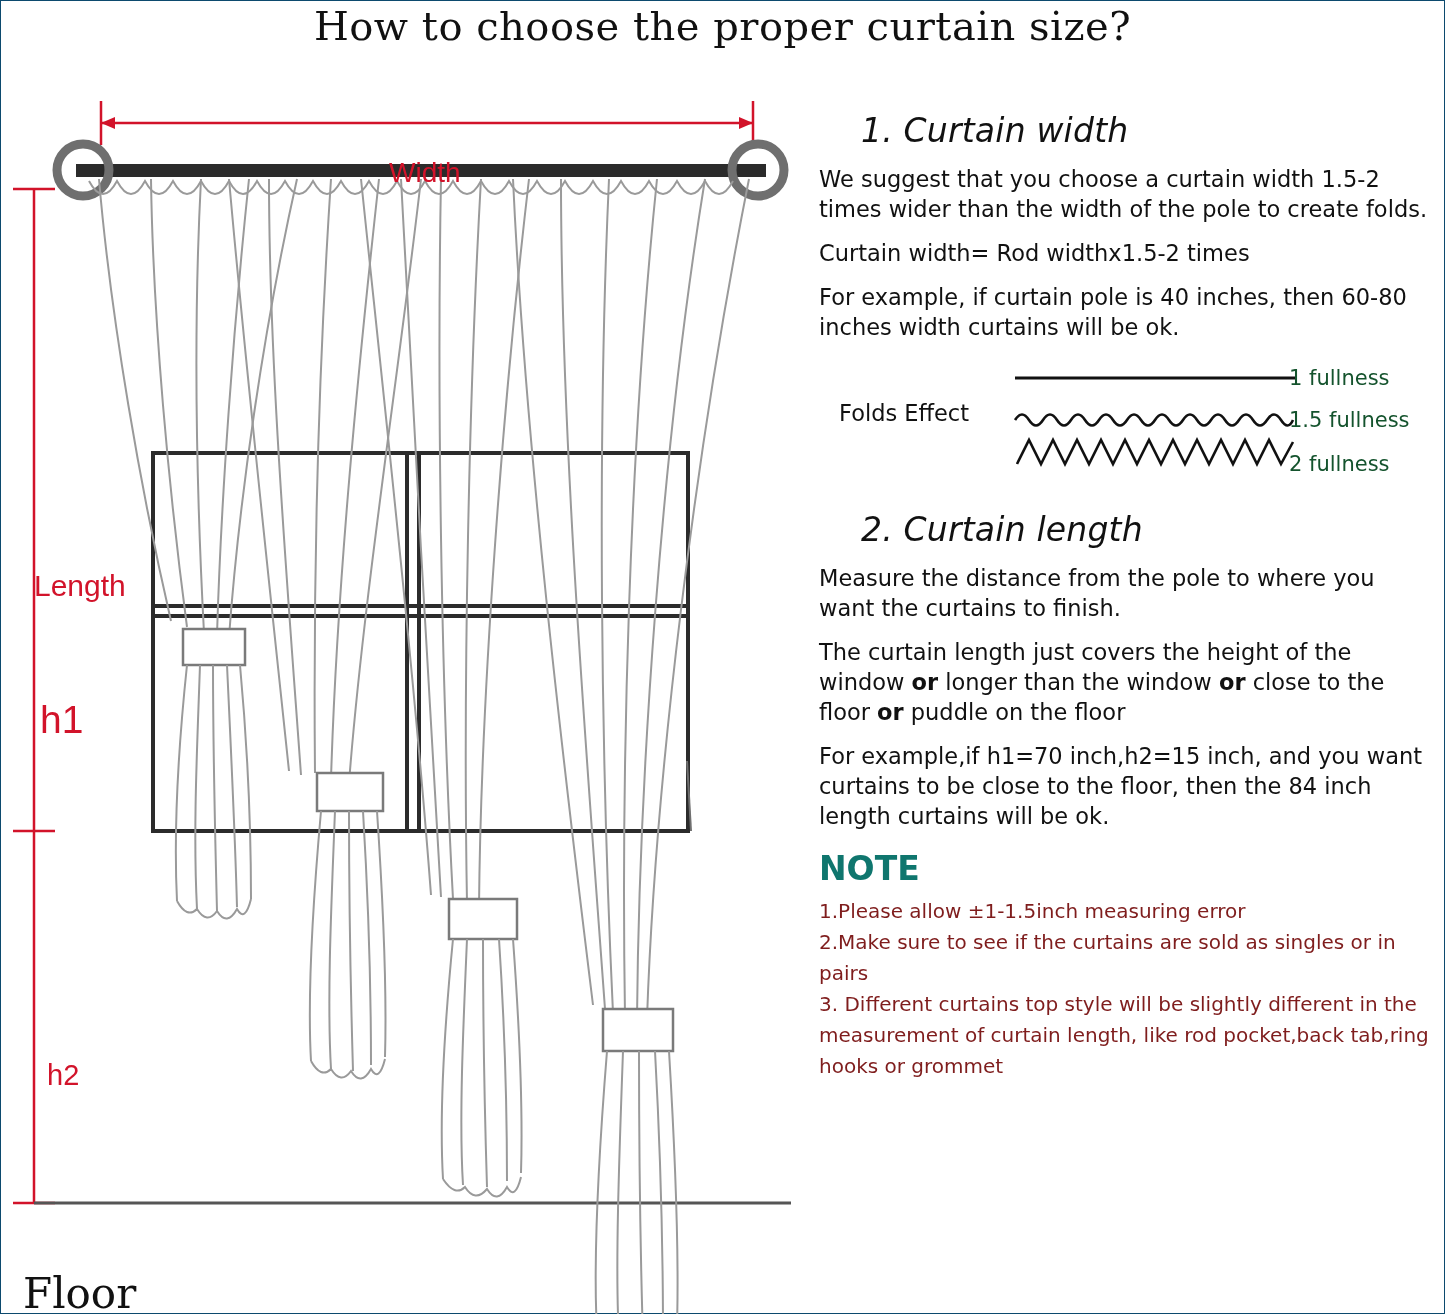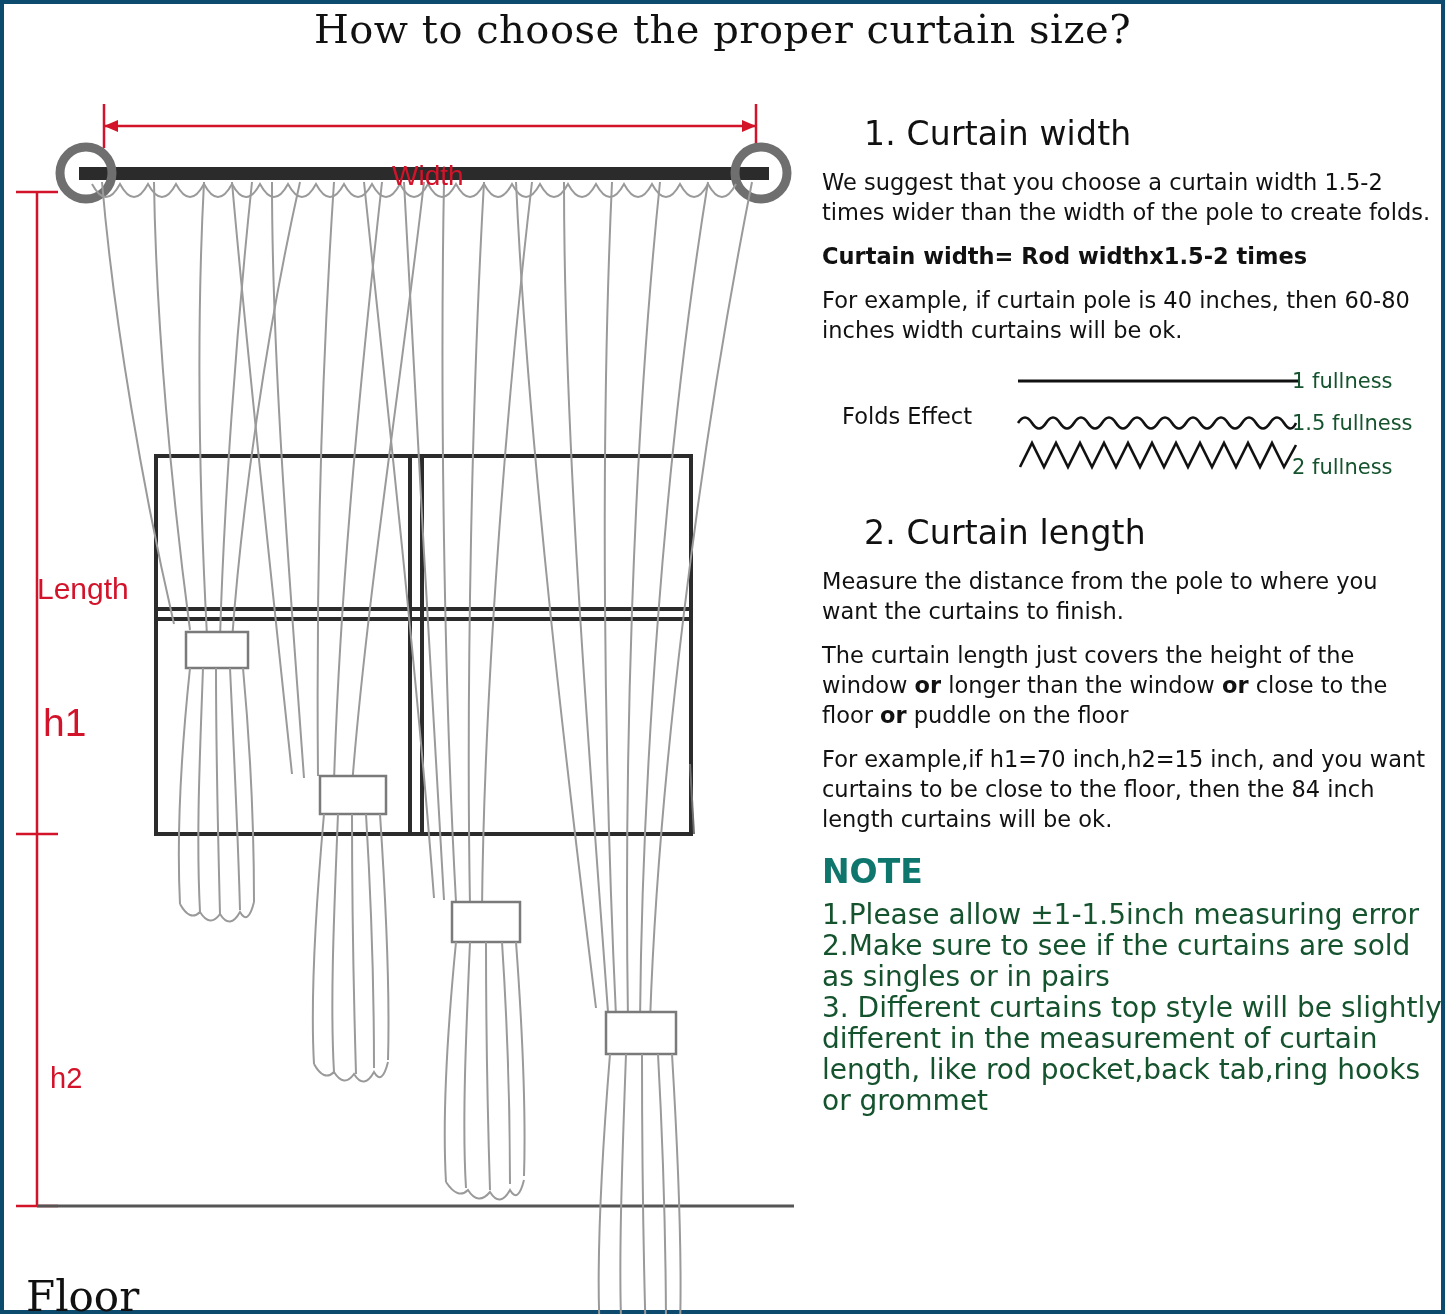--- a/index.html
+++ b/index.html
@@ -11,21 +11,21 @@
     width: 1445px;
     height: 1314px;
     position: relative;
     font-family: "DejaVu Sans", sans-serif;
     color: #111;
     overflow: hidden;
   }
   #page {
     position: absolute;
     inset: 0;
-    border: 4px solid #0c4a6e;
+    border: 1px solid #0c4a6e;
     box-sizing: border-box;
   }
 
   
   .title {
     position: absolute;
     top: 2px;
     left: 0;
     width: 100%;
     text-align: center;
@@ -74,29 +74,29 @@
     width: 620px;
   }
   .h-sec {
     font-size: 33px;
     font-weight: 400;
     color: #111;
     margin: 0 0 14px 0;
     letter-spacing: 0.2px;
     white-space: nowrap;
   }
-  .h-sec.indent { margin-left: 42px; }
+  .h-sec.indent { margin-left: 42px; font-style: italic; }
   .p {
     font-size: 22.5px;
     line-height: 30px;
     color: #111;
     margin: 0 4px 14px 0;
   }
   .p b { font-weight: bold; text-align: center; }
-  .p.bold { font-weight: bold; }
+  .p.bold { font-weight: normal; }
 
   
   .folds {
     position: relative;
     height: 120px;
     margin: 14px 0 6px 0;
   }
   .folds-label {
     position: absolute;
     left: 20px;
@@ -119,23 +119,23 @@
   .fl1 { top: 10px; }
   .fl2 { top: 52px; }
   .fl3 { top: 96px; }
 
   .note-h {
     font-size: 33px;
     margin: 18px 0 8px 0;
     color: #0f766e;
   }
   .note-p {
-    font-size: 28px;
+    font-size: 20px;
     line-height: 31px;
-    color: #14532d;
+    color: #7f1d1d;
     margin: 0;
   }
   .sec2 { margin-top: 34px; }
 </style>
 </head>
 <body>
 
 <div id="page">
 
   <div class="title">How to choose the proper curtain size?</div>

